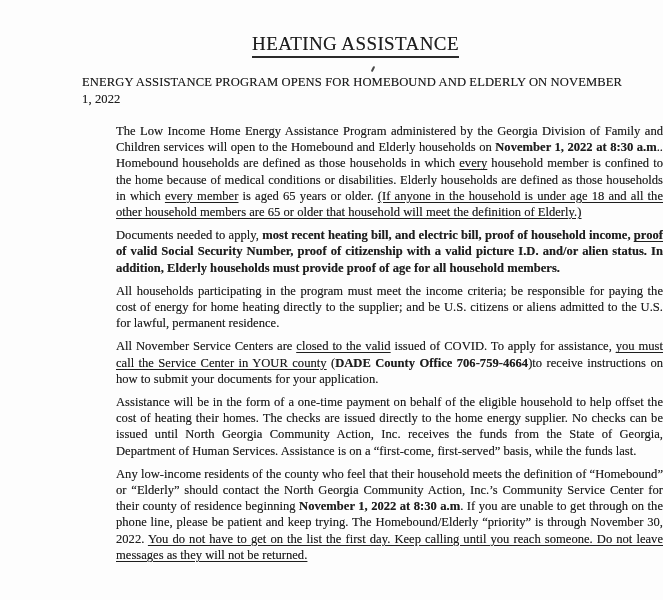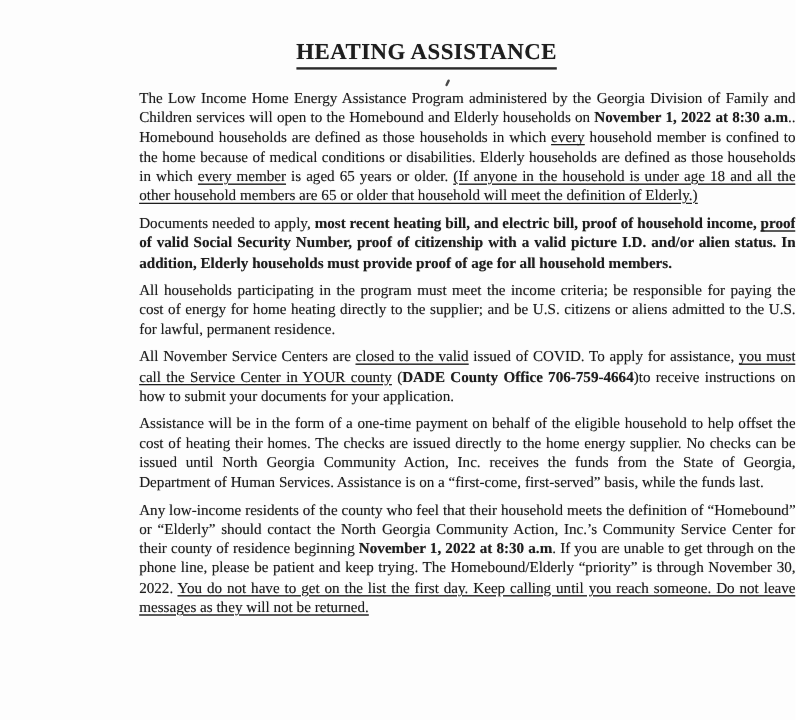--- a/index.html
+++ b/index.html
@@ -16,21 +16,21 @@
     font-family: "Liberation Serif", serif;
     color: #1e1e1e;
     text-shadow: 0 0 0.6px rgba(25,25,25,0.5);
   }
   .title {
     margin: 0 0 0 82px;
     width: 547px;
     padding-top: 33px;
     text-align: center;
     font-size: 19px;
-    font-weight: bold;
+    font-weight: normal;
     letter-spacing: 0.4px;
   }
   .title-text {
     display: inline-block;
     border-bottom: 2px solid #2b2b2b;
     padding-bottom: 1px;
   }
   .subtitle {
     margin: 16px 0 0 82px;
     width: 547px;
@@ -63,20 +63,21 @@
 </style>
 </head>
 <body>
 
 <div class="page">
 
   <span class="artifact-accent"></span>
 
   <h1 class="title"><span class="title-text">HEATING ASSISTANCE</span></h1>
 
+  <div class="subtitle">ENERGY ASSISTANCE PROGRAM OPENS FOR HOMEBOUND AND ELDERLY ON NOVEMBER 1, 2022</div>
 
   <div class="doc-body">
     <p><span>The Low Income Home Energy Assistance Program administered by the Georgia Division of Family and Children services will open to the Homebound and Elderly households on </span><span class="b">November 1, 2022 at 8:30 a.m</span><span>.. Homebound households are defined as those households in which </span><span class="u">every</span><span> household member is confined to the home because of medical conditions or disabilities.  Elderly households are defined as those households in which </span><span class="u">every member</span><span> is aged 65 years or older. </span><span class="u">(If anyone in the household is under age 18 and all the other household members are 65 or older that household will meet the definition of Elderly.)</span></p>
     <p><span>Documents needed to apply, </span><span class="b">most recent heating bill, and electric bill, proof of household income, </span><span class="b u">proof</span><span class="b"> of valid Social Security Number, proof of citizenship with a valid picture I.D. and/or alien status.  In addition, Elderly households must provide proof of age for all household members.</span></p>
     <p><span>All households participating in the program must meet the income criteria; be responsible for paying the cost of energy for home heating directly to the supplier; and be U.S. citizens or aliens admitted to the U.S. for lawful, permanent residence.</span></p>
     <p><span>All November Service Centers are </span><span class="u">closed to the valid</span><span> issued of COVID. To apply for assistance, </span><span class="u">you must call the Service Center in YOUR county</span><span> (</span><span class="b">DADE County Office 706-759-4664</span><span>)to receive instructions on how to submit your documents for your application.</span></p>
     <p><span>Assistance will be in the form of a one-time payment on behalf of the eligible household to help offset the cost of heating their homes. The checks are issued directly to the home energy supplier.  No checks can be issued until North Georgia Community Action, Inc. receives the funds from the State of Georgia, Department of Human Services.  Assistance is on a “first-come, first-served” basis, while the funds last.</span></p>
     <p><span>Any low-income residents of the county who feel that their household meets the definition of “Homebound” or “Elderly” should contact the North Georgia Community Action, Inc.’s Community Service Center for their county of residence beginning </span><span class="b">November 1, 2022 at 8:30 a.m</span><span>. If you are unable to get through on the phone line, please be patient and keep trying. The Homebound/Elderly “priority” is through November 30, 2022. </span><span class="u">You do not have to get on the list the first day. Keep calling until you reach someone. Do not leave messages as they will not be returned.</span></p>
   </div>
 

